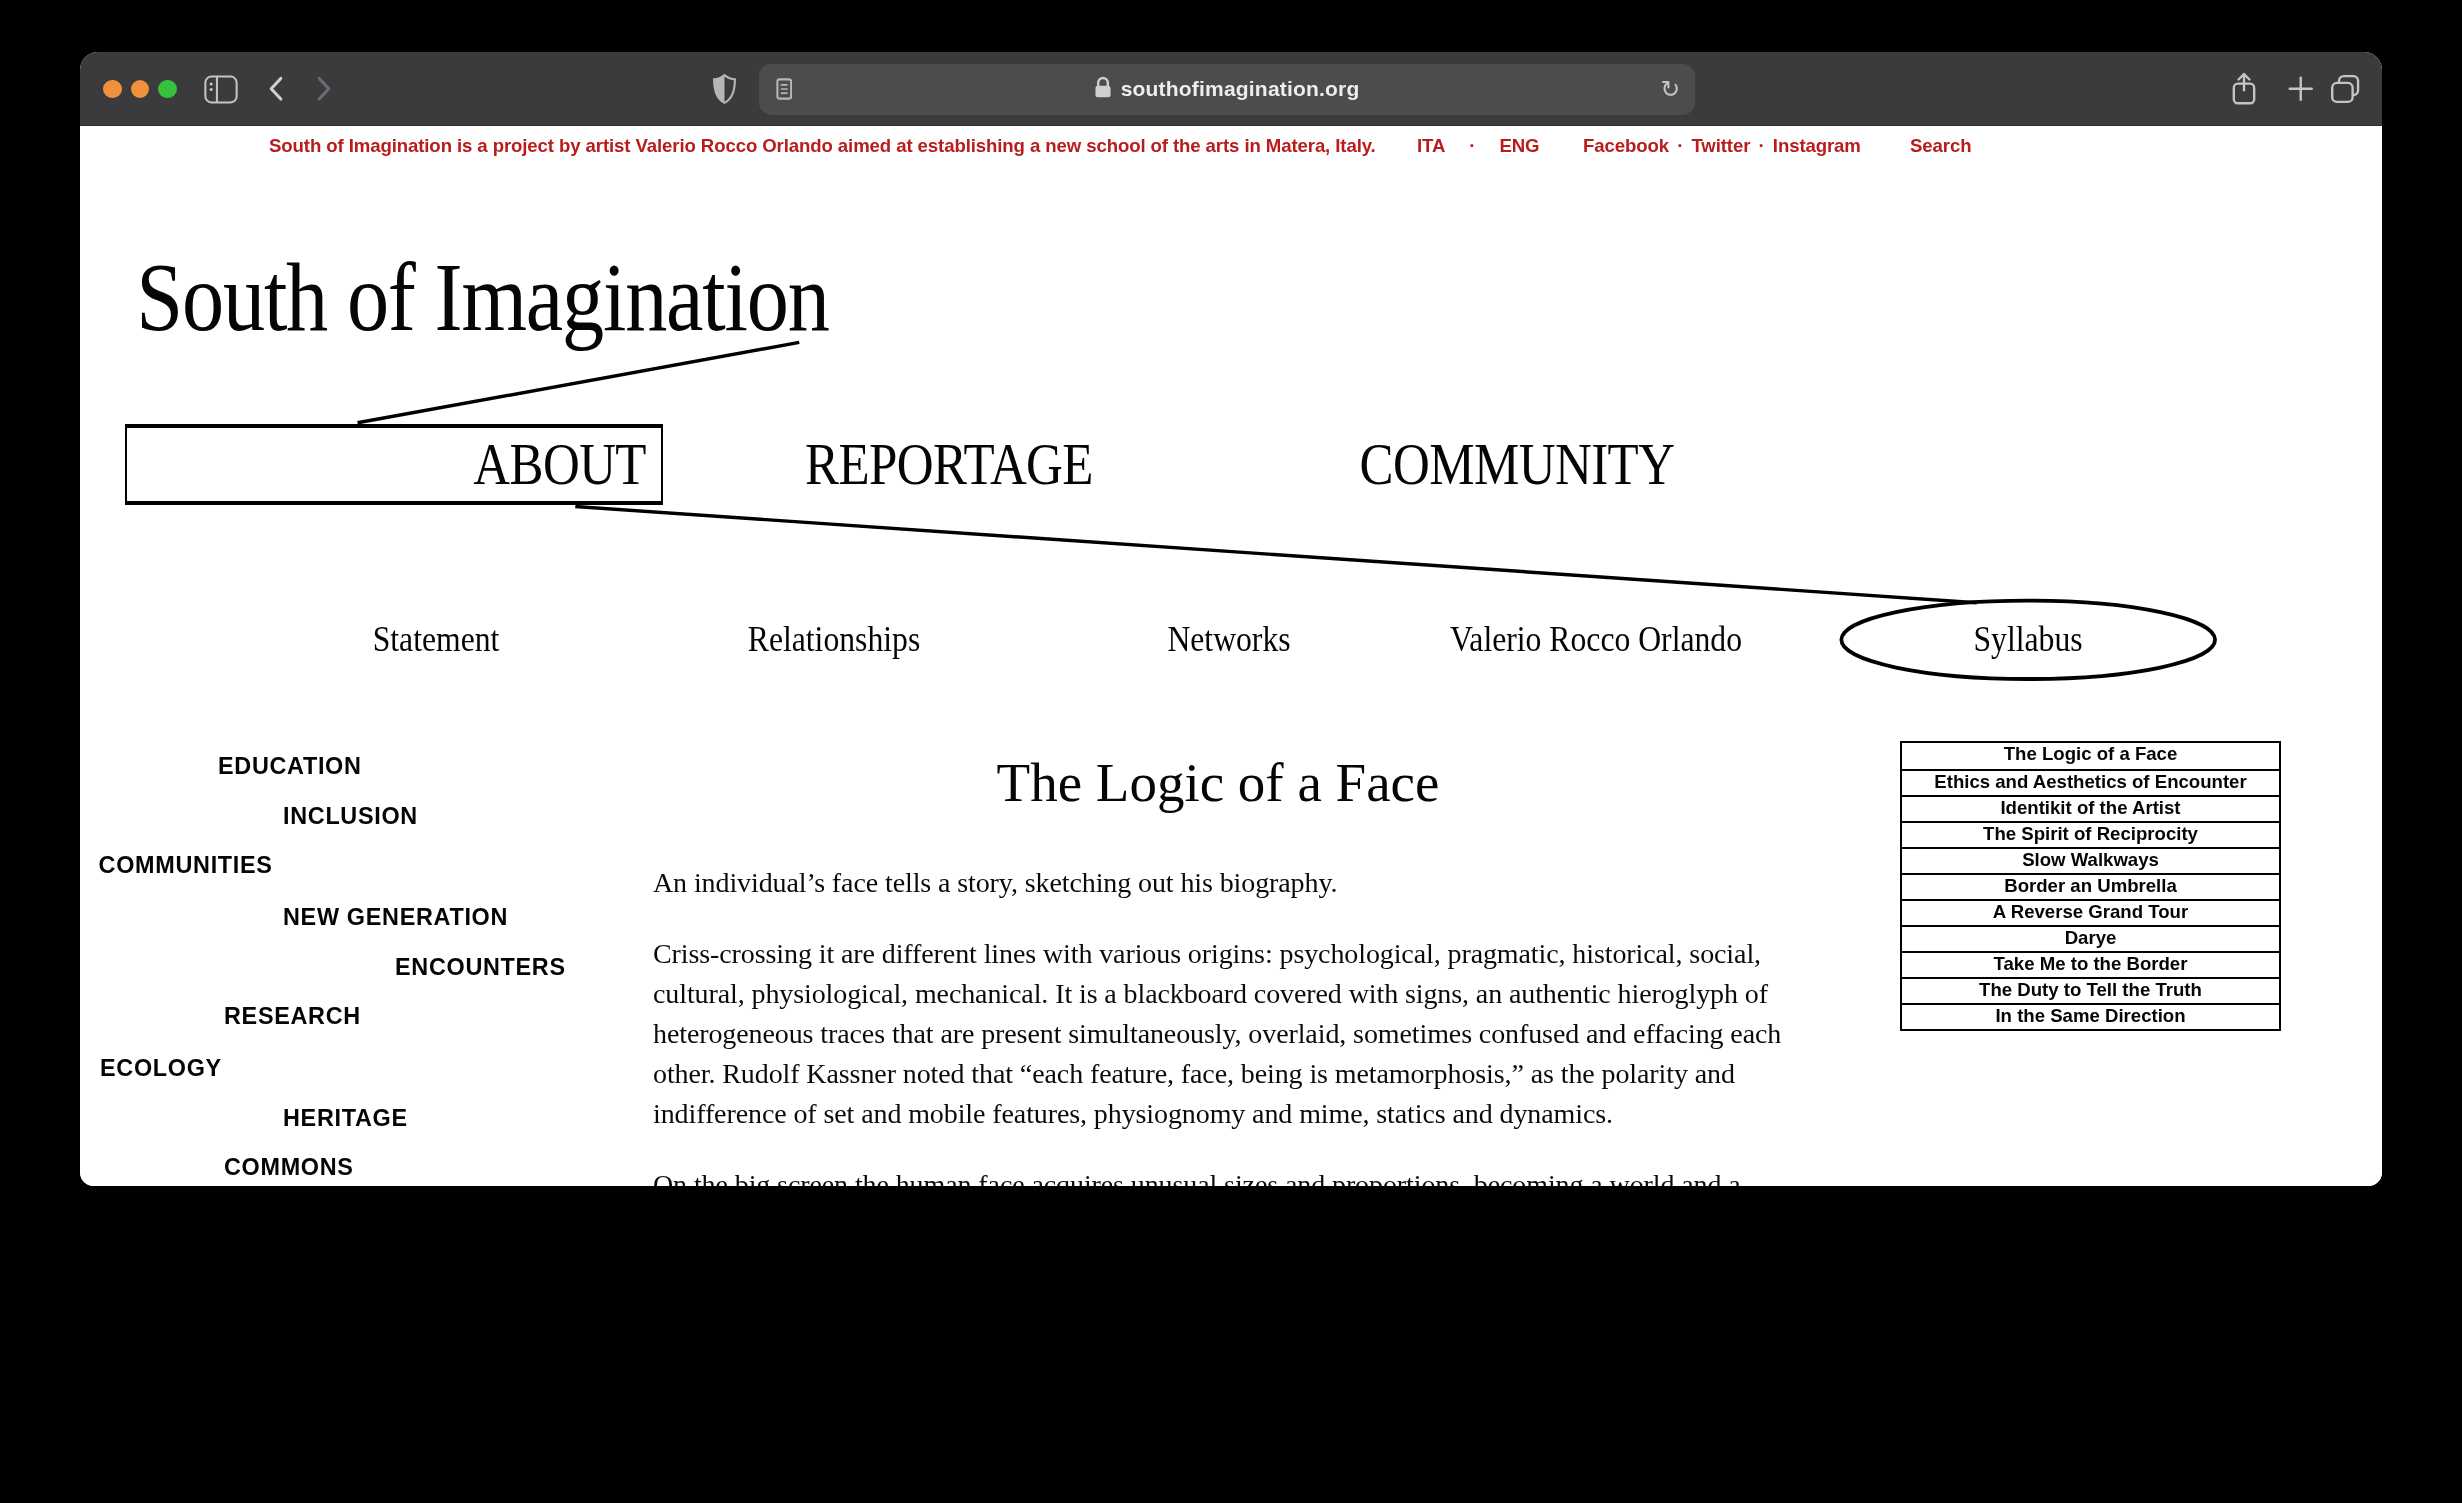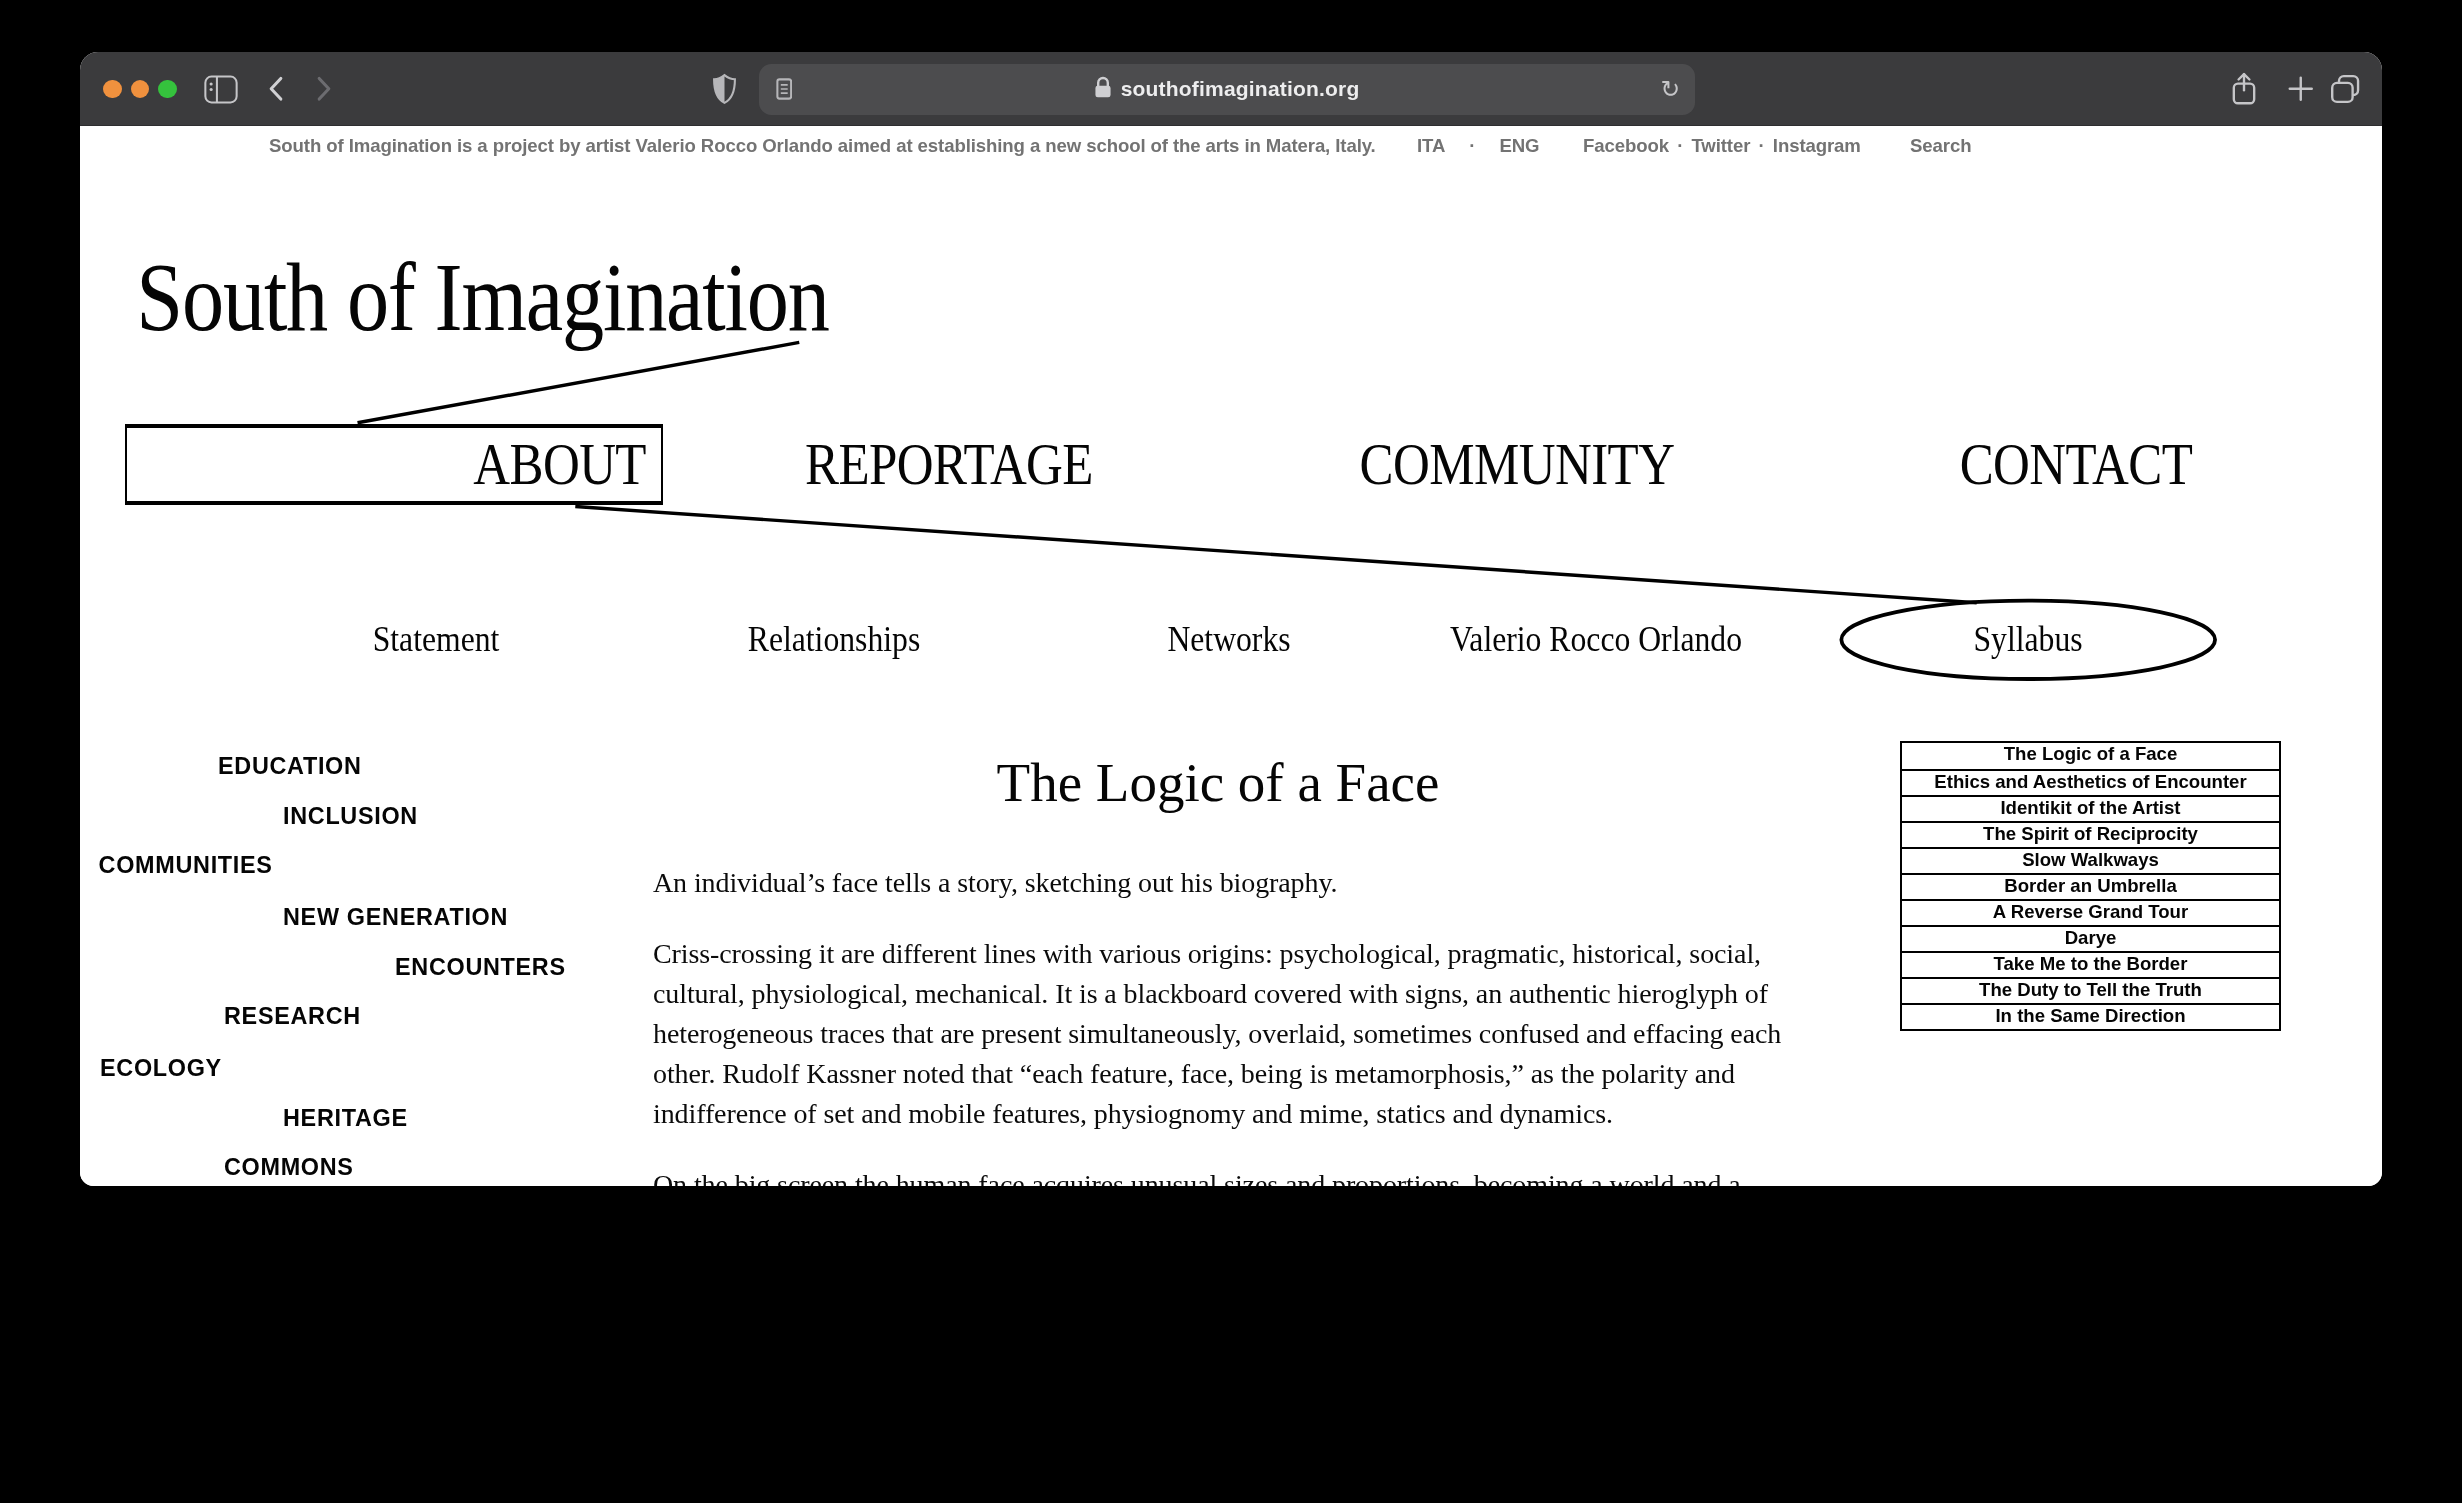--- a/index.html
+++ b/index.html
@@ -35,21 +35,21 @@
   .reload { position:absolute; right:15px; top:0; height:51px; display:flex; align-items:center;
             color:#c5c5c8; font:23.4px "DejaVu Sans",sans-serif; }
 
   
   .content { position:relative; height:1275px; background:#fff; color:#0b0b0b; overflow:hidden; }
 
   .overlay { position:absolute; left:0; top:0; width:2302px; height:1275px; pointer-events:none; }
 
   
   .strip-item { position:absolute; top:9px; font:700 18.6px "Liberation Sans",sans-serif;
-                color:#737373; letter-spacing:-0.1px; white-space:nowrap; }
+                color:#b91c1c; letter-spacing:-0.1px; white-space:nowrap; }
   .strip-tagline { left:189px; }
   .strip-lang { left:1337px; display:flex; gap:24px; }
   .strip-social { left:1503px; display:flex; gap:8.2px; }
   .strip-search { left:1830px; }
 
   
   .site-title { position:absolute; left:0; right:0; top:115px; 
                 font-size:98px; color:#050505; white-space:nowrap; }
   .site-title .cond { display:inline-block; transform:scaleX(.86); letter-spacing:-1.4px; }
 
@@ -210,23 +210,20 @@
 
     <div class="about-box">
       <span class="nav-label">ABOUT</span>
     </div>
     <div class="nav-item nav-reportage">
       <span class="nav-label">REPORTAGE</span>
     </div>
     <div class="nav-item nav-community">
       <span class="nav-label">COMMUNITY</span>
     </div>
-    <div class="nav-item nav-contact">
-      <span class="nav-label">CONTACT</span>
-    </div>
 
     <div class="subnav-item sn-1">
       <span class="subnav-label">Statement</span>
     </div>
     <div class="subnav-item sn-2">
       <span class="subnav-label">Relationships</span>
     </div>
     <div class="subnav-item sn-3">
       <span class="subnav-label">Networks</span>
     </div>

